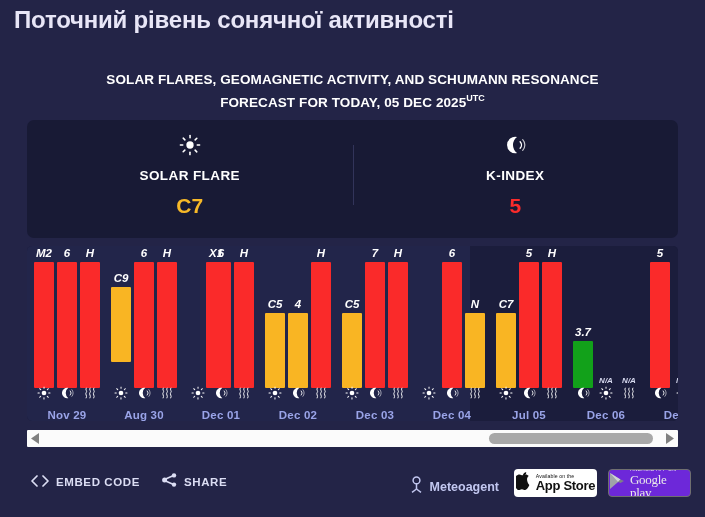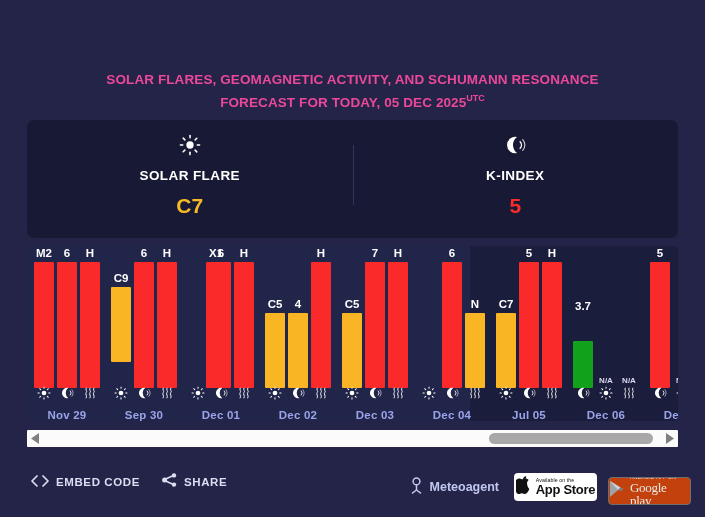--- a/index.html
+++ b/index.html
@@ -12,21 +12,21 @@
   #root { position: relative; width: 705px; height: 517px; background: #232447; }
 
   
   .page-title {
     position: absolute; left: 14px; top: 6px;
     font-size: 24px; font-weight: bold; color: #e8e6f7;
     letter-spacing: -0.2px; white-space: nowrap;
   }
   .subtitle {
     position: absolute; left: 0; top: 70px; width: 705px;
-    text-align: center; color: #ec4899;
+    text-align: center; color: #ffffff;
     font-size: 13.5px; font-weight: bold; line-height: 19px;
     letter-spacing: 0.1px;
   }
   .subtitle .utc { font-size: 9px; vertical-align: super; letter-spacing: 0; }
 
   
   .summary-card {
     position: absolute; left: 27px; top: 120px;
     width: 651px; height: 118px;
     background: #181a35; border-radius: 7px;
@@ -68,21 +68,21 @@
 
   .day-group { position: absolute; top: 0; height: 175px; }
   .bars { position: absolute; left: 0; top: 0; width: 100%; height: 142px; }
   .bar-slot {
     position: absolute; bottom: 0; width: 20px;
     display: flex; flex-direction: column; justify-content: flex-end;
     align-items: center; height: 142px;
   }
   .bar-cap {
     color: #ffffff; font-size: 11.5px; font-weight: bold;
-    margin-bottom: 3px; line-height: 11px; white-space: nowrap;
+    margin-bottom: 3px; line-height: 11px; white-space: nowrap; font-style: italic;
   }
   .bar-cap.na { font-size: 8px; color: #d8daf0; margin-bottom: 2px; }
   .bar-rect { width: 20px; border-radius: 1px; }
   .bar-red { background: #fa2a2a; }
   .bar-orange { background: #f9b523; }
   .bar-green { background: #12a11a; }
   .bar-none { background: transparent; }
 
   .icon-row {
     position: absolute; left: 0; bottom: 20px; width: 100%; height: 16px;
@@ -115,43 +115,44 @@
     background: #a8a8a8; border-radius: 6px;
   }
 
   
   .footer { position: absolute; left: 0; top: 462px; width: 705px; height: 55px; }
   .f-left { position: absolute; left: 31px; top: 11px; display: flex; align-items: center; gap: 22px; }
   .f-item { display: flex; align-items: center; gap: 7px; cursor: pointer; }
   .f-item-label {
     color: #dcdef4; font-size: 11.5px; font-weight: bold; letter-spacing: 0.6px;
   }
-  .f-right { position: absolute; right: 14px; top: 7px; display: flex; align-items: center; gap: 11px; }
+  .f-right { position: absolute; right: 14px; top: 7px; display: flex; align-items: flex-end; gap: 11px; }
   .brand { display: flex; align-items: center; gap: 7px; margin-right: 4px; }
   .brand-name { color: #c2c7f0; font-size: 12.5px; font-weight: bold; }
   .badge {
     width: 83px; height: 28px; border-radius: 4px;
     display: flex; align-items: center; justify-content: center; gap: 5px;
     overflow: hidden;
   }
   .badge-apple { background: #ffffff; }
-  .badge-google { background: #c2410c; border: 1px solid #6f6f6f; margin-top: 8px; }
+  .badge-google { background: #6d28d9; border: 1px solid #6f6f6f; }
   .badge-txt { display: flex; flex-direction: column; line-height: 1; }
   .badge-small { font-size: 5.2px; letter-spacing: 0.1px; }
   .badge-big { font-size: 13px; font-weight: bold; letter-spacing: -0.3px; }
   .badge-apple .badge-small { color: #111; }
   .badge-apple .badge-big { color: #111; }
   .badge-google .badge-small { color: #e9e9e9; }
   .badge-google .badge-big { color: #e9e9e9; font-family: "Liberation Serif", serif; font-weight: normal; font-size: 13px; }
 </style>
 </head>
 <body>
 
 <div id="root">
 
+  <div class="page-title">Поточний рівень сонячної активності</div>
 
   <div class="subtitle">
     <div>SOLAR FLARES, GEOMAGNETIC ACTIVITY, AND SCHUMANN RESONANCE</div>
     <div><span>FORECAST FOR TODAY, 05 DEC 2025</span><span class="utc">UTC</span></div>
   </div>
 
   <div class="summary-card" id="summary-card">
       <div class="summary-cell">
         <div class="sum-icon">
           <svg width="22" height="22" viewBox="0 0 24 24">
@@ -269,21 +270,21 @@
               </svg>
             </div>
             <div class="icon-slot" style="left: 46px;">
               <svg width="14" height="14" viewBox="0 0 24 24">
                 <path d="M5.5 3.5c-2.6 2.6 2.6 5.2 0 7.8 -2.6 2.6 2.6 5.2 0 9.2" fill="none" stroke="#ffffff" stroke-width="1.6" stroke-linecap="round"></path>
                 <path d="M12 3.5c-2.6 2.6 2.6 5.2 0 7.8 -2.6 2.6 2.6 5.2 0 9.2" fill="none" stroke="#ffffff" stroke-width="1.6" stroke-linecap="round"></path>
                 <path d="M18.5 3.5c-2.6 2.6 2.6 5.2 0 7.8 -2.6 2.6 2.6 5.2 0 9.2" fill="none" stroke="#ffffff" stroke-width="1.6" stroke-linecap="round"></path>
               </svg>
             </div>
           </div>
-          <div class="day-label">Sep 30</div>
+          <div class="day-label">Aug 30</div>
         </div>
         <div class="day-group" style="left: 161px; width: 66px;">
           <div class="bars">
             <div class="bar-slot" style="left: 0px; padding-left: 28px;">
               <div class="bar-cap">X1</div>
               <div class="bar-rect bar-red" style="height: 126px;"></div>
             </div>
             <div class="bar-slot" style="left: 23px;">
               <div class="bar-cap">6</div>
               <div class="bar-rect bar-red" style="height: 126px;"></div>
@@ -499,21 +500,21 @@
                 <path d="M5.5 3.5c-2.6 2.6 2.6 5.2 0 7.8 -2.6 2.6 2.6 5.2 0 9.2" fill="none" stroke="#ffffff" stroke-width="1.6" stroke-linecap="round"></path>
                 <path d="M12 3.5c-2.6 2.6 2.6 5.2 0 7.8 -2.6 2.6 2.6 5.2 0 9.2" fill="none" stroke="#ffffff" stroke-width="1.6" stroke-linecap="round"></path>
                 <path d="M18.5 3.5c-2.6 2.6 2.6 5.2 0 7.8 -2.6 2.6 2.6 5.2 0 9.2" fill="none" stroke="#ffffff" stroke-width="1.6" stroke-linecap="round"></path>
               </svg>
             </div>
           </div>
           <div class="day-label">Jul 05</div>
         </div>
         <div class="day-group" style="left: 546px; width: 66px;">
           <div class="bars">
-            <div class="bar-slot" style="left: 0px; gap: 26px;">
+            <div class="bar-slot" style="left: 0px;">
               <div class="bar-cap">3.7</div>
               <div class="bar-rect bar-green" style="height: 47px;"></div>
             </div>
             <div class="bar-slot" style="left: 23px;">
               <div class="bar-cap na">N/A</div>
               <div class="bar-rect bar-none" style="height: 0px;"></div>
             </div>
             <div class="bar-slot" style="left: 46px;">
               <div class="bar-cap na">N/A</div>
               <div class="bar-rect bar-none" style="height: 0px;"></div>

